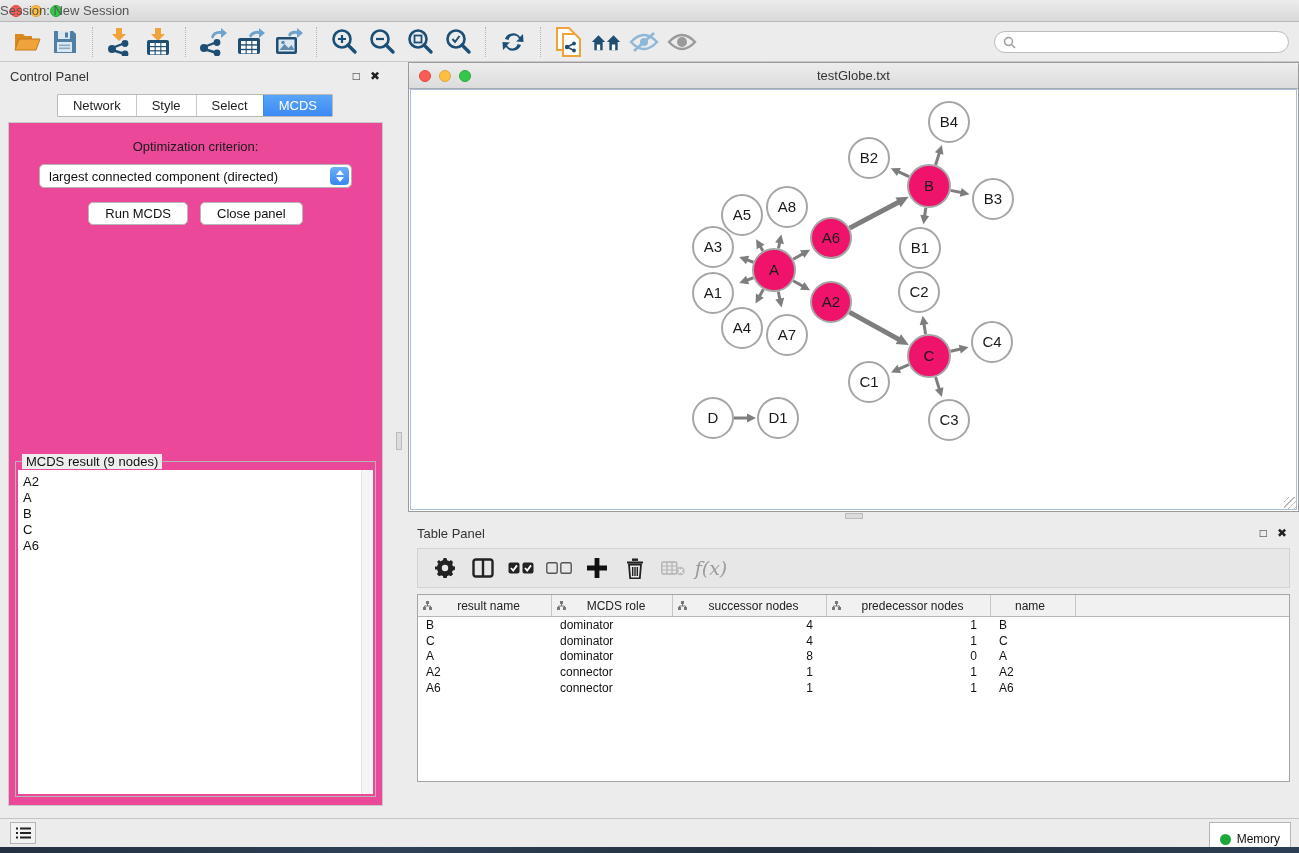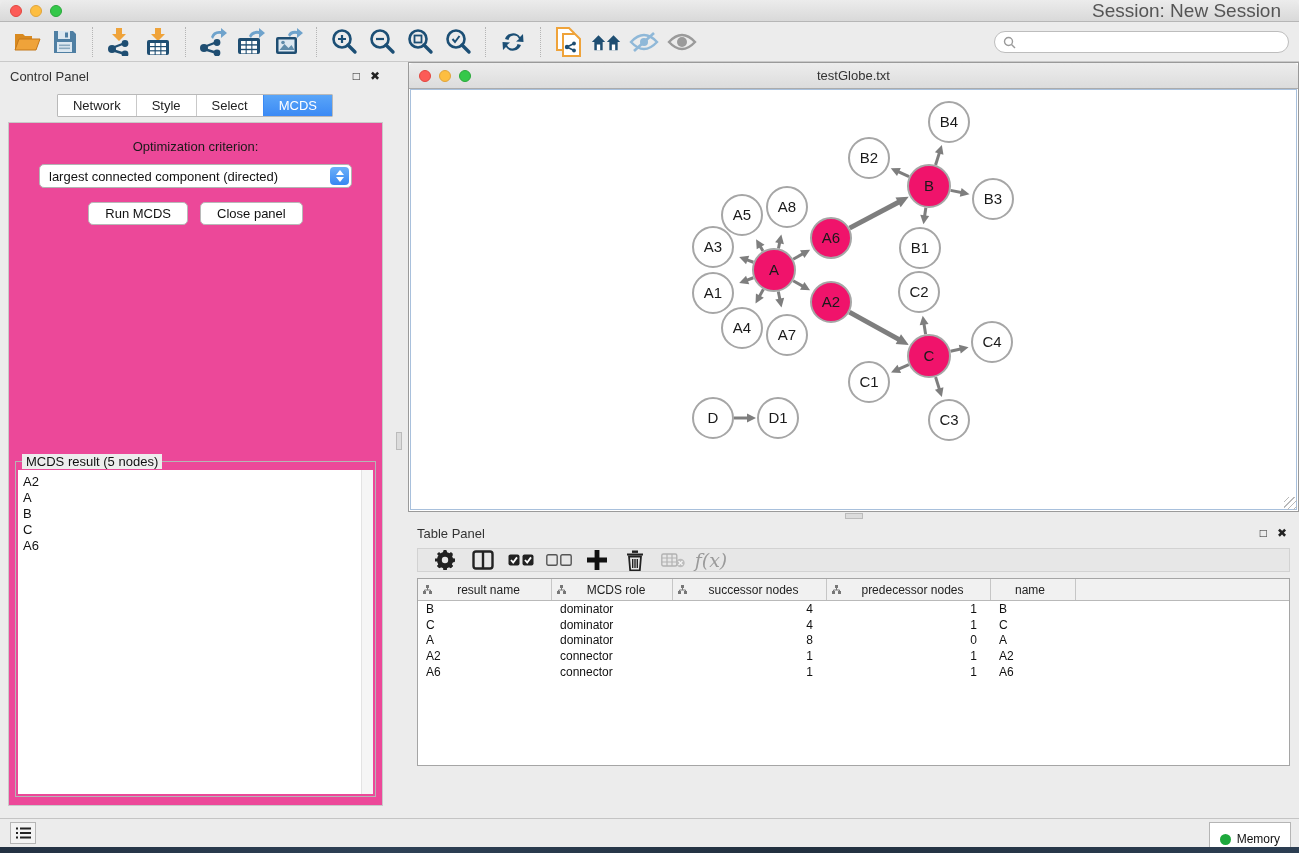--- a/index.html
+++ b/index.html
@@ -8,21 +8,21 @@
 
   
   .titlebar { position:absolute; left:0; top:0; width:1299px; height:22px;
     background:linear-gradient(#ececec,#d9d9d9); border-bottom:1px solid #b6b6b6;
     border-radius:6px 6px 0 0; display:flex; align-items:center; }
   .traffic { display:flex; gap:8px; margin-left:10px; }
   .tl { width:12px; height:12px; border-radius:50%; }
   .tl-red { background:#fc5b57; border:1px solid #e2463f; }
   .tl-yellow { background:#fdbe41; border:1px solid #e0a43a; }
   .tl-green { background:#34c84a; border:1px solid #2aa83b; }
-  .titlebar-title { position:absolute; left:0; right:18px; text-align:right; font-size:19px; color:#555; }
+  .titlebar-title { position:absolute; left:0; right:4px; text-align:left; font-size:13px; color:#555; }
 
   
   .toolbar { position:absolute; left:0; top:22px; width:1299px; height:40px;
     background:#ececec; border-bottom:1px solid #c9c9c9; display:flex; align-items:center; }
   .tb-icon { width:30px; height:30px; display:flex; align-items:center; justify-content:center; margin:0 4px; cursor:default; }
   .tb-sep { width:1px; height:30px; margin:0 8px; border-left:1px dotted #b5b5b5; }
   .tb-search { position:absolute; right:10px; top:9px; width:295px; height:22px; background:#fff;
     border:1px solid #bdbdbd; border-radius:12px; display:flex; align-items:center; padding-left:8px; }
   .tb-search input { border:none; outline:none; flex:1; font-size:12px; background:transparent; margin-left:5px; }
 
@@ -72,21 +72,21 @@
   .net-title { position:absolute; left:0; right:0; text-align:center; font-size:13px; color:#333; }
   .net-canvas { position:absolute; left:1px; right:1px; top:26px; bottom:1px; background:#fff;
     border:1px solid #a8c0dc; overflow:hidden; }
   .resize-grip { position:absolute; right:1px; bottom:1px; width:13px; height:13px;
     background:repeating-linear-gradient(135deg, transparent 0 3px, #b9b9b9 3px 4px); }
 
   
   .table-panel { position:absolute; left:405px; top:520px; width:894px; height:295px; background:#ececec; }
   .tp-header { height:26px; display:flex; align-items:center; padding:0 12px; }
   .tp-header .ph-title { font-size:13px; color:#333; flex:1; }
-  .tp-toolbar { margin:2px 9px 0 12px; height:24px; background:#e7e7e7; border:1px solid #d2d2d2;
+  .tp-toolbar { margin:2px 9px 0 12px; height:40px; background:#e7e7e7; border:1px solid #d2d2d2;
     display:flex; align-items:center; padding-left:10px; }
   .tp-tool { width:34px; height:30px; display:flex; align-items:center; justify-content:center; margin-right:4px; }
   .fx { font-family:"DejaVu Serif", serif; font-style:italic; font-size:19px; color:#9a9a9a; }
   .tp-table { margin:6px 9px 0 12px; height:188px; background:#fff; border:1px solid #a5a5a5; overflow:hidden; }
   .tt-head { display:flex; height:22px; background:#f1f1f1; border-bottom:1px solid #b9b9b9; }
   .tt-hcell { display:flex; align-items:center; border-right:1px solid #c6c6c6; font-size:12px; color:#222; position:relative; }
   .tt-hcell .hlabel { flex:1; text-align:center; padding-right:6px; }
   .tt-hcell svg { margin-left:5px; }
   .tt-row { display:flex; height:15.8px; align-items:center; }
   .tt-cell { font-size:12px; color:#111; overflow:hidden; white-space:nowrap; }
@@ -309,21 +309,21 @@
       <span class="dd-stepper">
           <i class="dd-up"></i>
           <i class="dd-down"></i>
         </span>
     </div>
     <div class="cp-buttons">
       <div class="mac-btn">Run MCDS</div>
       <div class="mac-btn">Close panel</div>
     </div>
     <div class="groupbox">
-      <span class="groupbox-title">MCDS result (5 nodes)</span>
+      <span class="groupbox-title">MCDS result (9 nodes)</span>
       <div class="listbox">
         <ul id="mcds-list">
             <li>A2</li>
             <li>A</li>
             <li>B</li>
             <li>C</li>
             <li>A6</li>
           </ul>
         <div class="scrolltrack"></div>
       </div>

